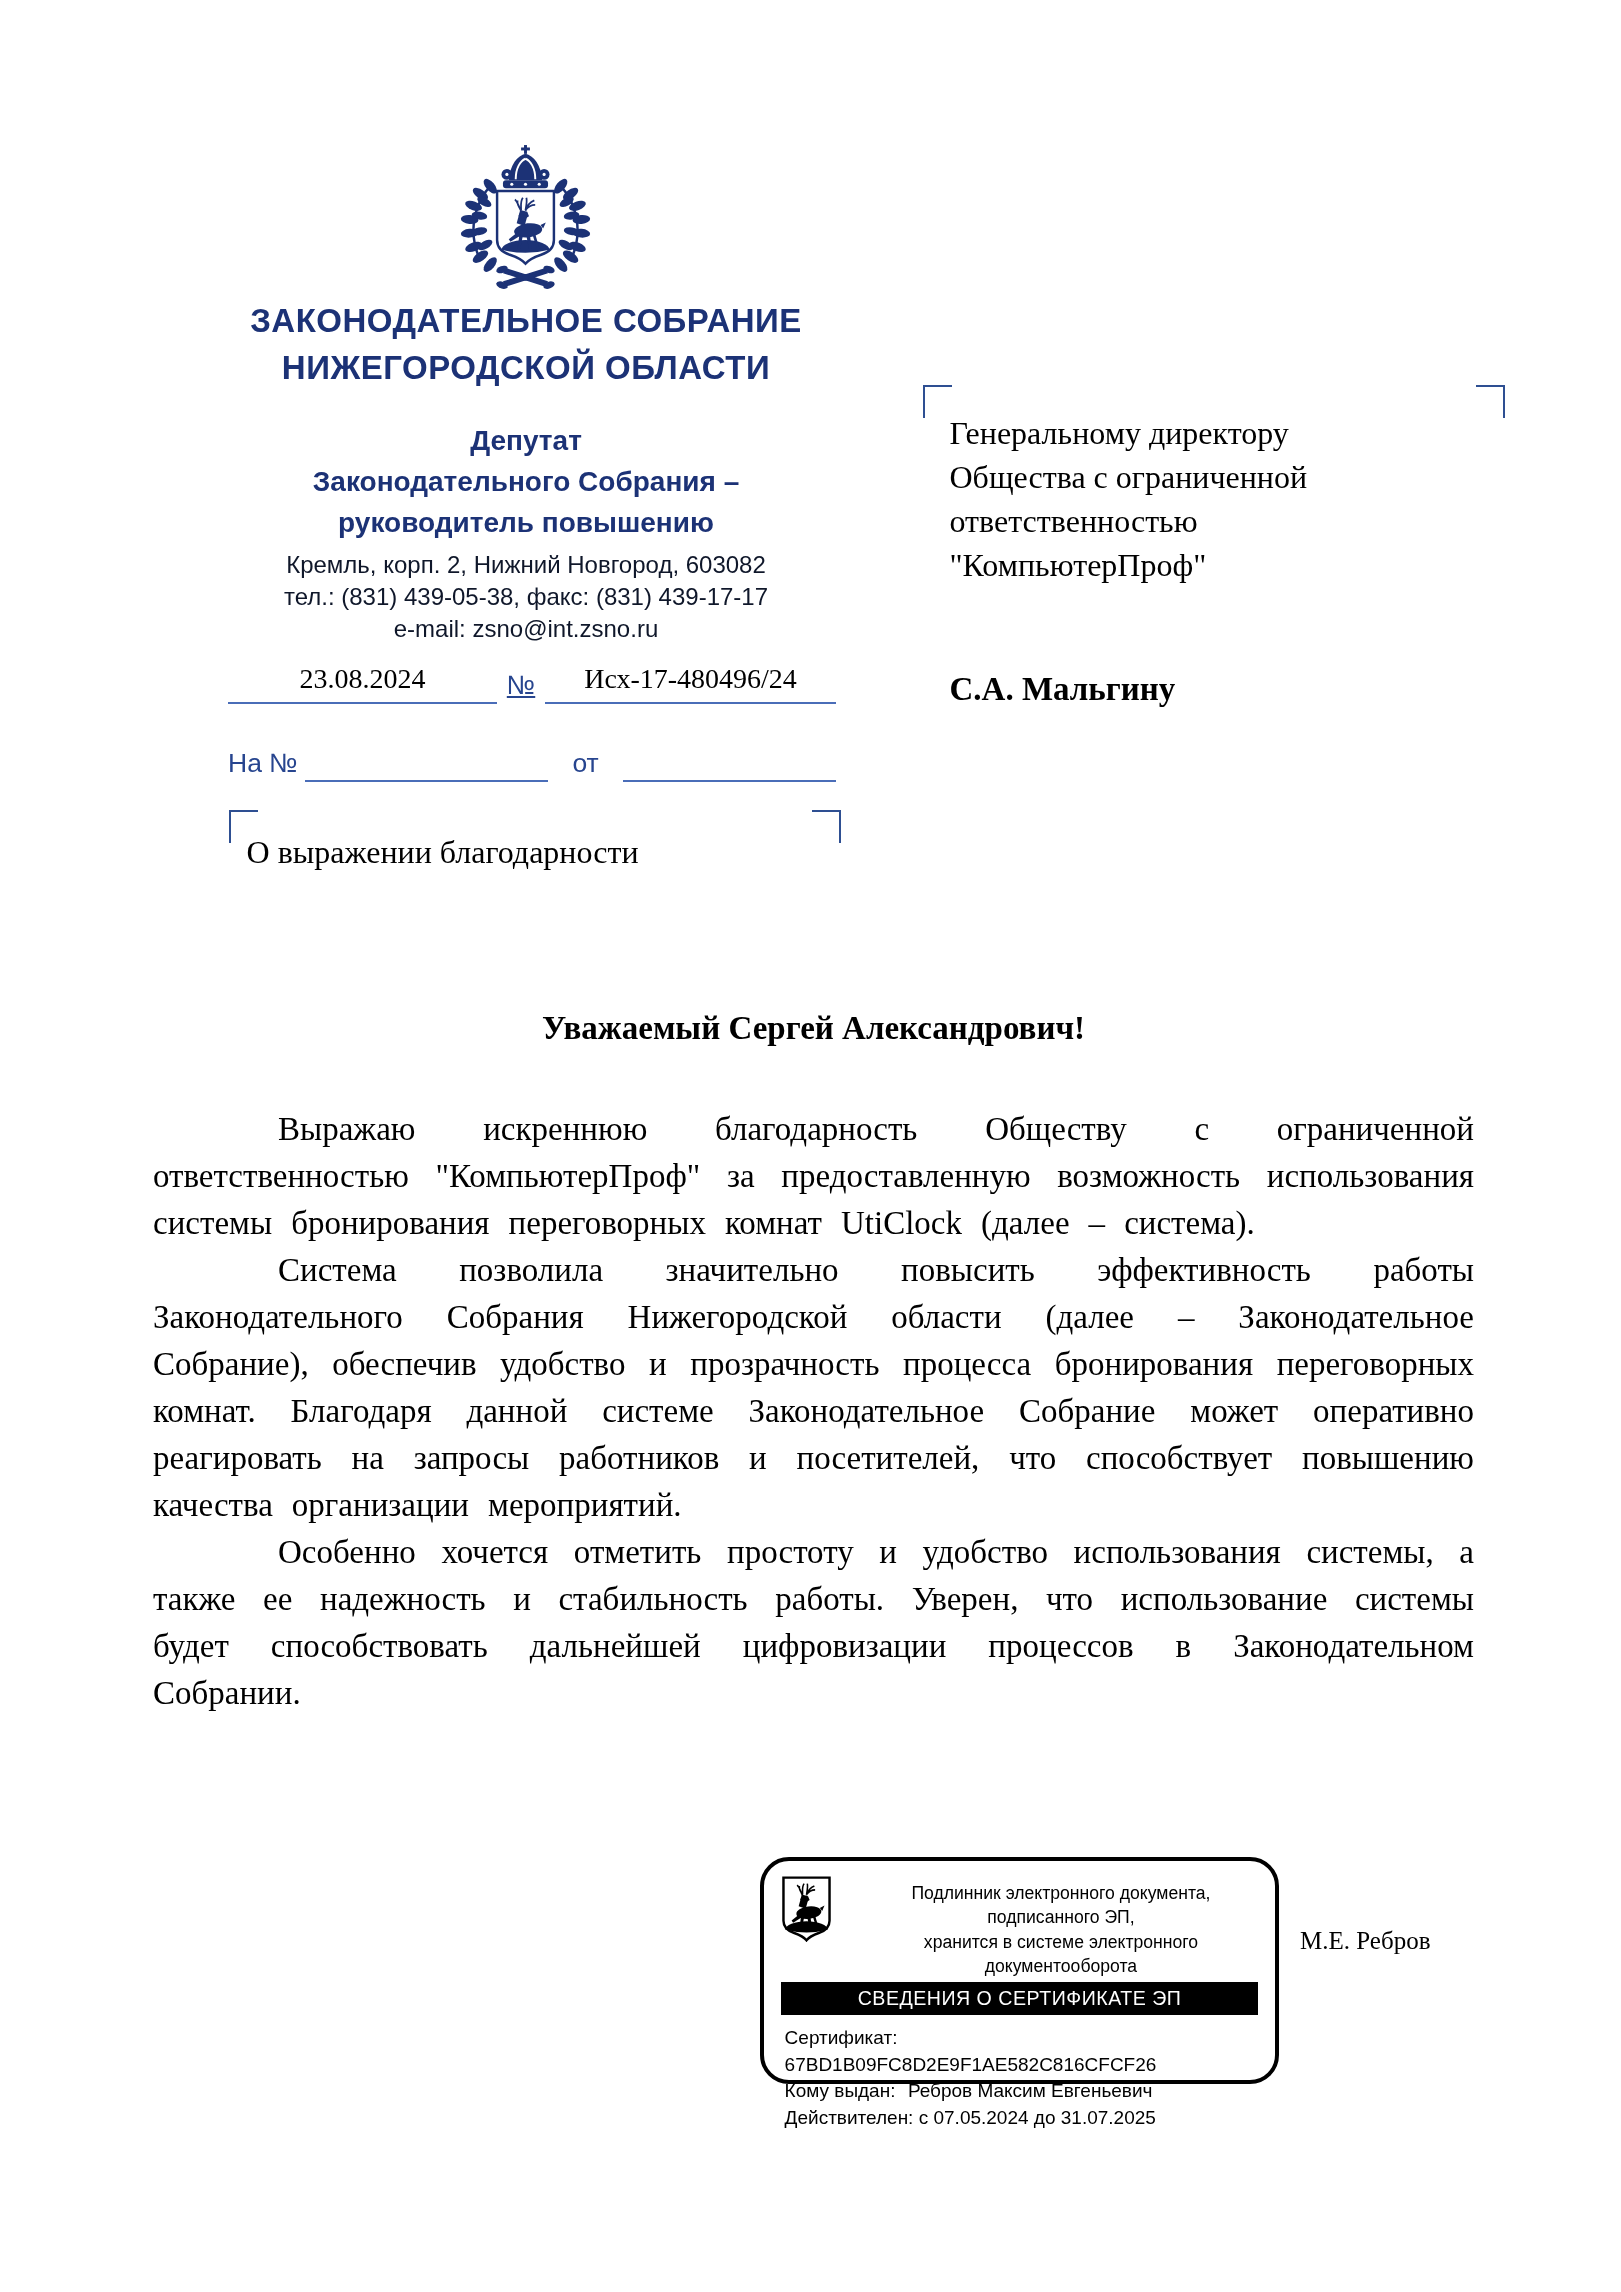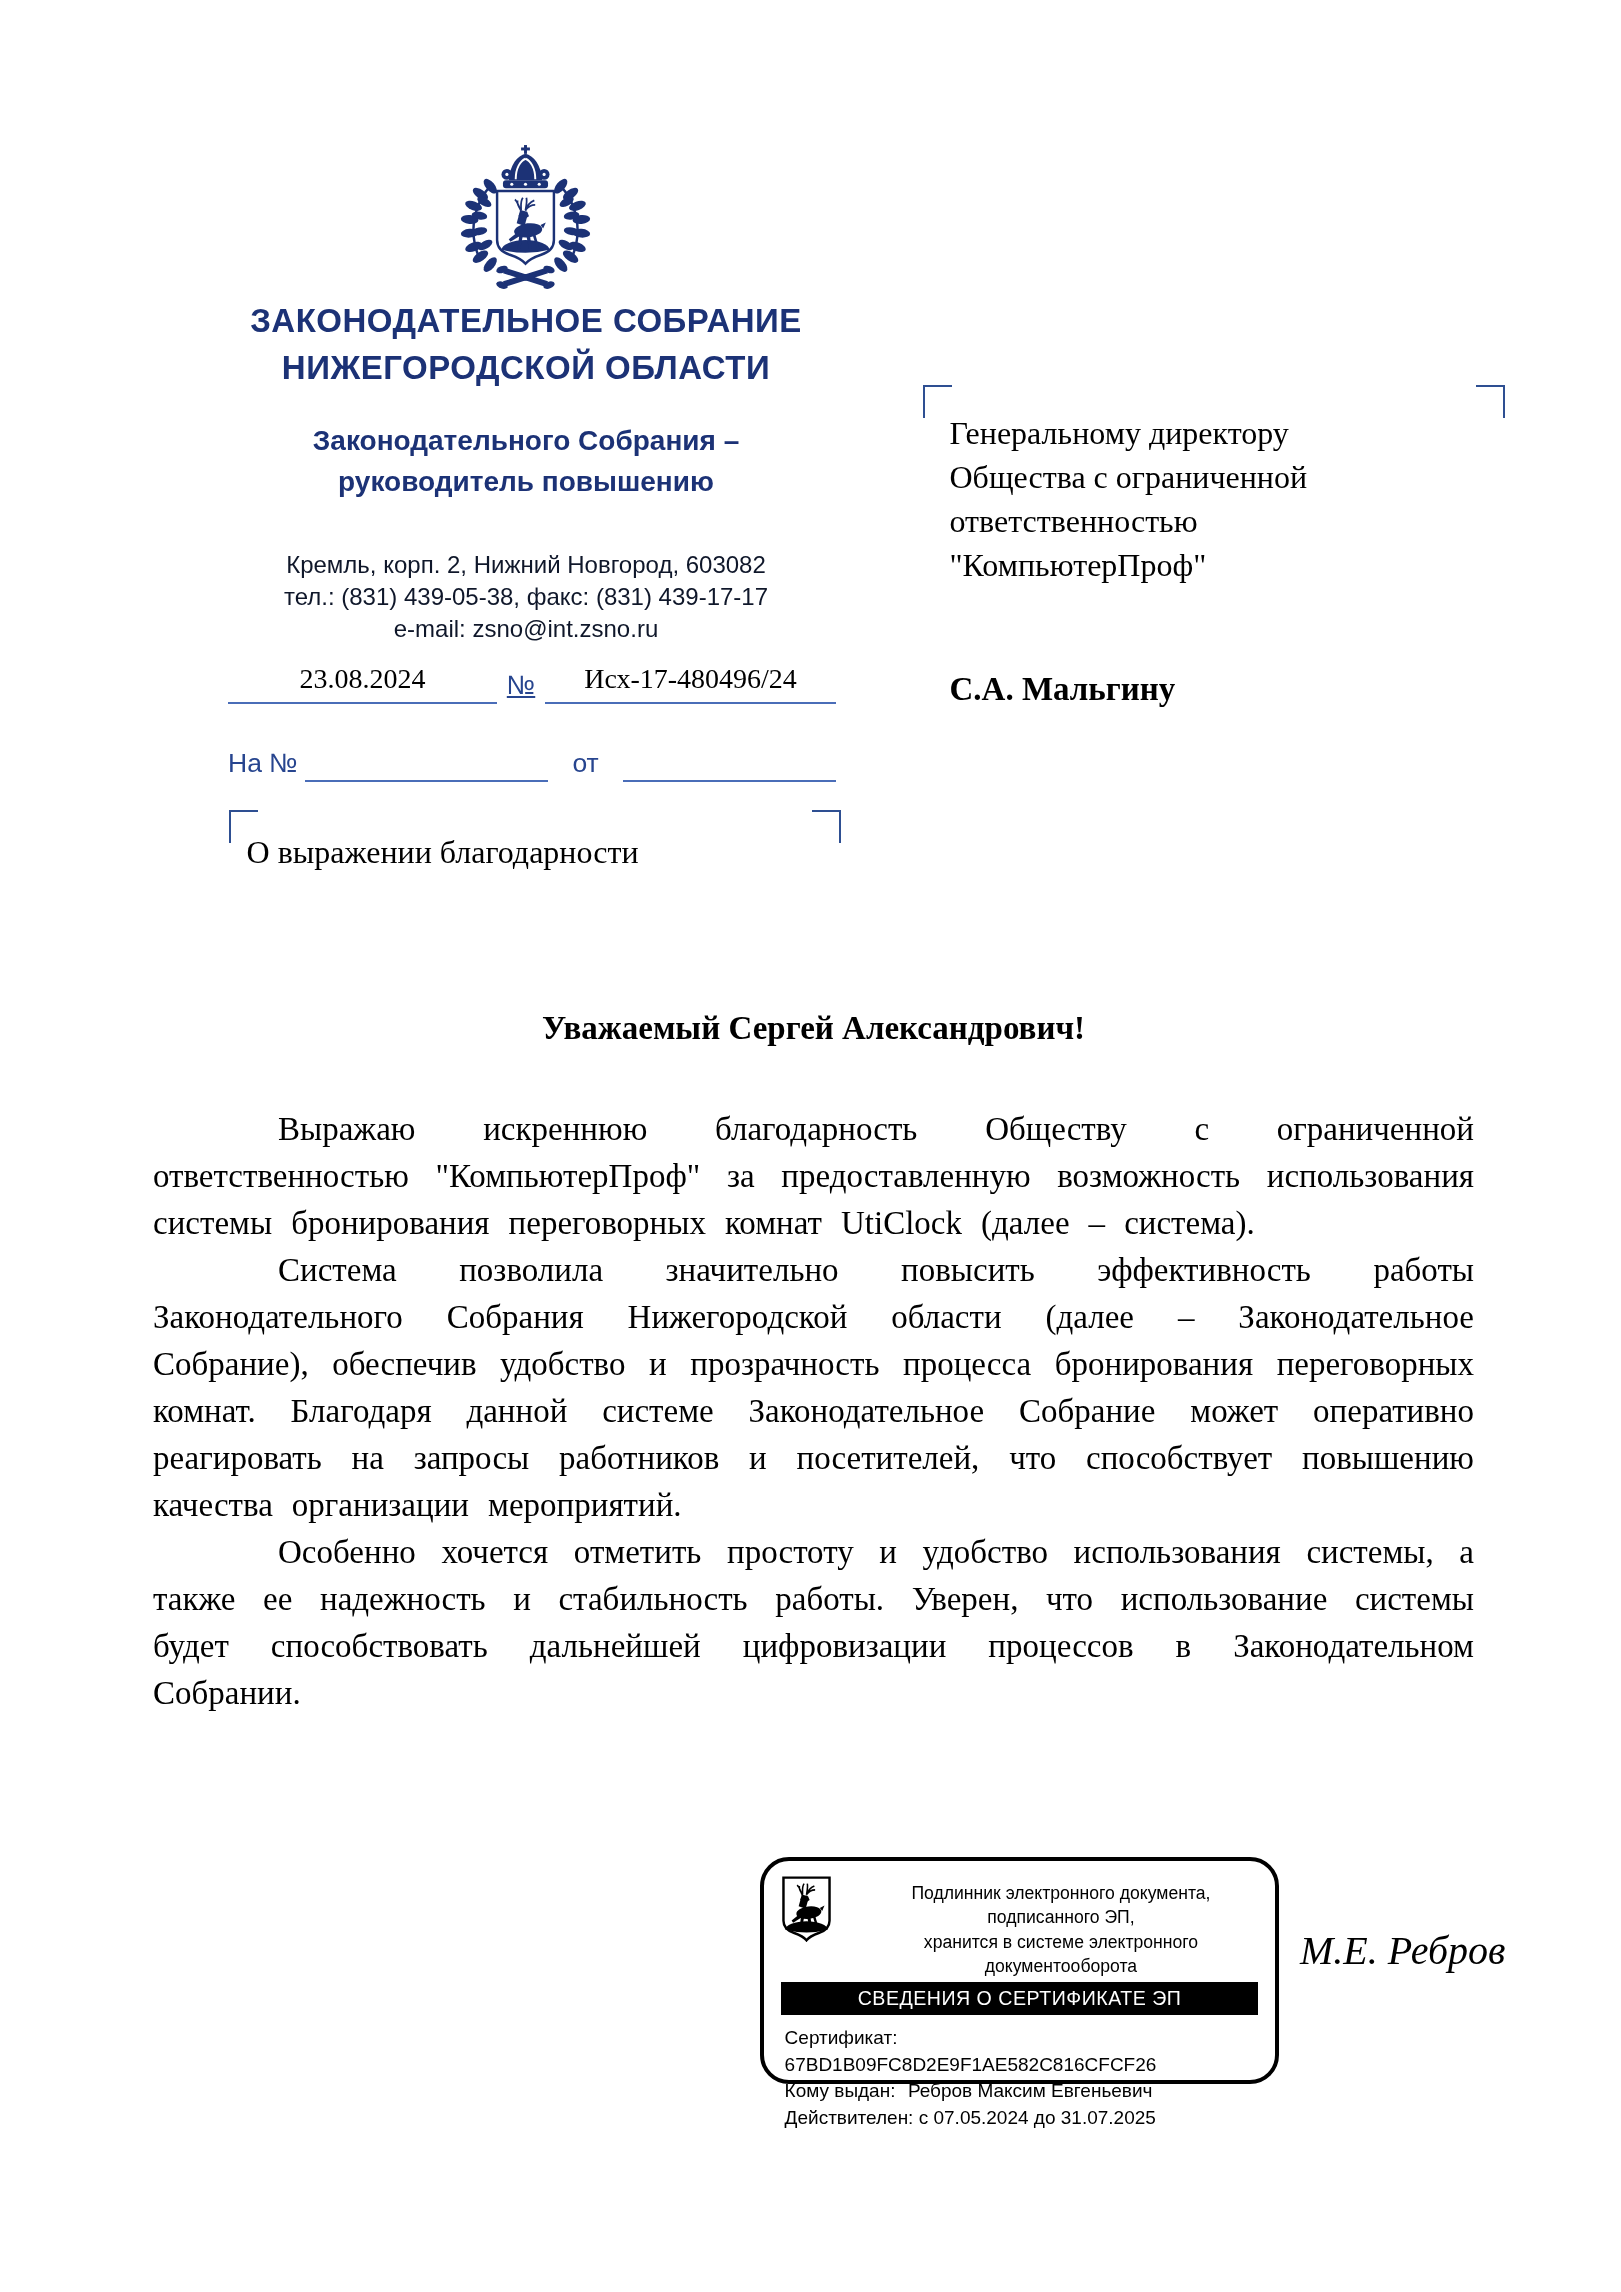--- a/index.html
+++ b/index.html
@@ -81,21 +81,21 @@
     flex:1;text-align:center;padding-top:4.9px;
     font-size:17.6px;line-height:24.5px;color:#000;
   }
   .stamp-bar{
     margin:3.9px 16.7px 0 16.7px;height:33px;background:#000;color:#fff;
     text-align:center;font-size:19.6px;line-height:33px;letter-spacing:0.5px;
   }
   .stamp-details{padding:9.8px 0 0 20.6px;font-size:19px;line-height:26.5px;}
   .stamp-details .lbl{display:inline-block;min-width:118px;}
   
-  .sig-name{position:absolute;left:1300px;top:1927px;font-size:40px;font-style:italic;}
+  .sig-name{position:absolute;left:1300px;top:1927px;font-size:25px;}
 </style>
 </head>
 <body>
 
 <svg width="0" height="0" style="position:absolute" aria-hidden="true">
   <defs>
     <g id="deer-sym">
       <path d="M3,61 a27,11 0 0 1 54,0 q-27,7 -54,0 z" fill="currentColor"></path>
       <path d="M25,17 C22,12 22,7 18,4 M25,16 C22,12 20,9 21,5 M25,16 C25,10 24,6 27,2 M30,17 C32,10 35,7 40,5 M30,16 C33,12 36,10 41,10 M30,16 C31,10 32,6 31,2" fill="none" stroke="currentColor" stroke-width="2"></path>
       <path d="M24,16 l8,2 2,5 -5,3 -7,-3 z" fill="currentColor"></path>
@@ -171,20 +171,21 @@
       <circle cx="74" cy="135" r="3.5"></circle>
     </g>
   </svg>
 
   <div class="lh-org">
     <div>ЗАКОНОДАТЕЛЬНОЕ СОБРАНИЕ</div>
     <div>НИЖЕГОРОДСКОЙ ОБЛАСТИ</div>
   </div>
 
   <div class="lh-pos">
+    <div>Депутат</div>
     <div>Законодательного Собрания –</div>
     <div>руководитель повышению</div>
   </div>
 
   <div class="lh-contact">
     <div>Кремль, корп. 2, Нижний Новгород, 603082</div>
     <div>тел.: (831) 439-05-38, факс: (831) 439-17-17</div>
     <div>e-mail: zsno@int.zsno.ru</div>
   </div>
 

